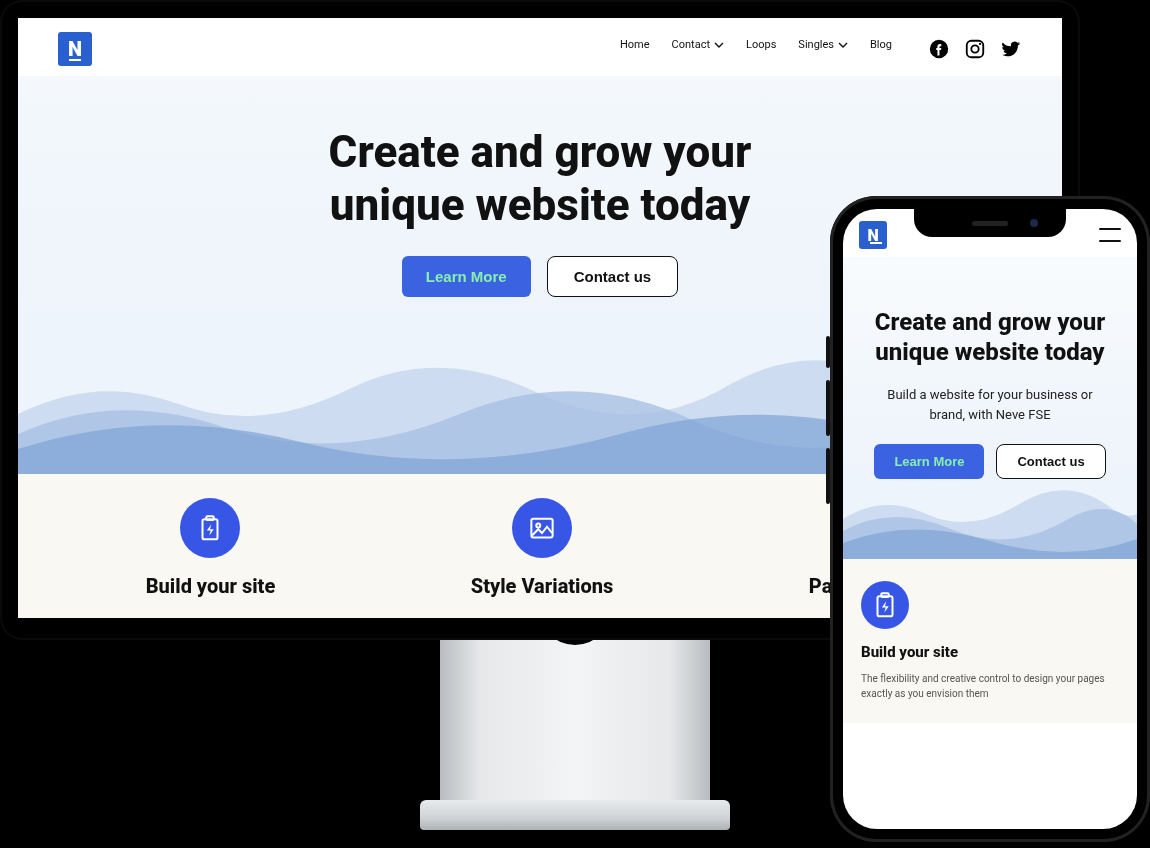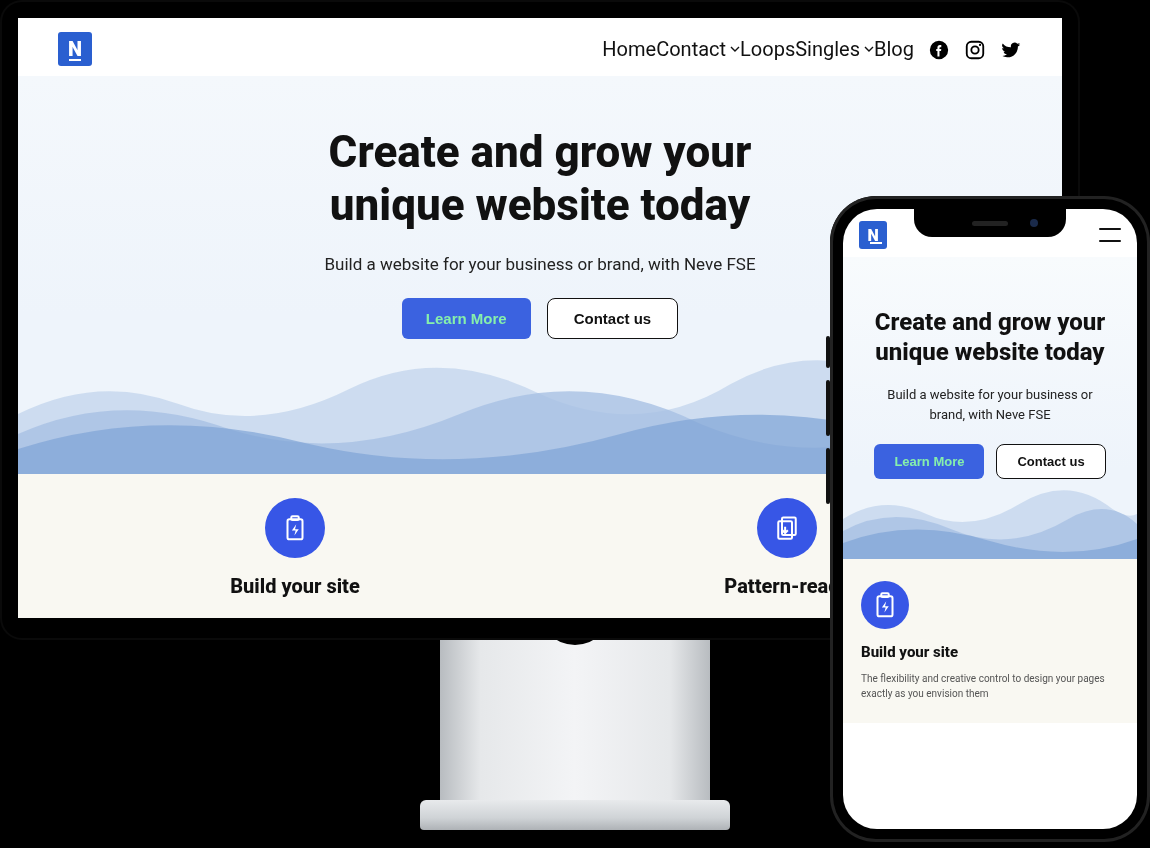--- a/index.html
+++ b/index.html
@@ -69,21 +69,21 @@
   border-radius:3px;
   display:flex; align-items:center; justify-content:center;
   color:#fff; font-weight:900; font-size:20px;
   position:relative;
 }
 .logo-n::after{
   content:"";
   position:absolute; bottom:5px; left:11px;
   width:12px; height:2px; background:#fff;
 }
-.d-nav { margin-left:auto; display:flex; align-items:flex-end; font-size:20px; color:#111; }
+.d-nav { margin-left:auto; display:flex; align-items:flex-start; gap:22px; font-size:11px; color:#111; }
 .d-nav .item { display:flex; align-items:center; gap:4px; cursor:pointer; }
 .d-nav svg.caret { width:10px; height:10px; }
 .d-social { display:flex; gap:14px; margin-left:14px; }
 .d-social svg { width:22px; height:22px; fill:#000; }
 
 .d-hero {
   position:relative;
   flex:1; text-align:center;
   background:linear-gradient(180deg,#f4f8fc 0%,#eef4fb 60%);
   padding-top:50px;
@@ -227,21 +227,20 @@
                 </svg>
             </div>
           </div>
         </div>
 
         <div class="d-hero">
           <h1 class="d-title">
             <span>Create and grow your</span><br>
             <span>unique website today</span>
           </h1>
-          <p class="d-sub">Build a website for your business or brand, with Neve FSE</p>
           <div class="d-cta">
             <button class="btn-primary">Learn More</button>
             <button class="btn-outline">Contact us</button>
           </div>
           <svg class="mountains" viewBox="0 0 1040 140" preserveAspectRatio="none">
             <path d="M0 140 L0 80 Q80 40 160 70 Q240 100 330 55 Q420 10 520 60 Q620 105 710 50 Q800 0 890 55 Q970 100 1040 65 L1040 140 Z" fill="#c9d9ee" opacity="0.9"></path>
             <path d="M0 140 L0 100 Q100 55 210 95 Q320 130 440 80 Q560 30 680 90 Q800 140 920 85 Q1000 50 1040 90 L1040 140 Z" fill="#a8c1e4" opacity="0.8"></path>
             <path d="M0 140 L0 115 Q140 70 290 110 Q440 145 600 100 Q760 55 920 115 Q1000 140 1040 120 L1040 140 Z" fill="#7fa4d6" opacity="0.7"></path>
           </svg>
         </div>
@@ -249,20 +248,30 @@
         <div class="d-features">
           <div class="d-feat">
             <div class="feat-icon">
               <svg viewBox="0 0 24 24">
                   <rect x="6" y="5" width="12" height="16" rx="1.5"></rect>
                   <rect x="9" y="2.5" width="6" height="3" rx="1"></rect>
                   <path d="M13 9l-3.5 5h3l-1 4 3.5-5h-3z" fill="#fff" stroke="none"></path>
                 </svg>
             </div>
             <h3>Build your site</h3>
+          </div>
+          <div class="d-feat">
+            <div class="feat-icon">
+              <svg viewBox="0 0 24 24">
+                  <rect x="3.5" y="4.5" width="17" height="15" rx="1.5"></rect>
+                  <circle cx="9" cy="10" r="1.6"></circle>
+                  <path d="M4 18l5-5 3 3 4-5 4 5"></path>
+                </svg>
+            </div>
+            <h3>Style Variations</h3>
           </div>
           <div class="d-feat">
             <div class="feat-icon">
               <svg viewBox="0 0 24 24">
                   <rect x="8" y="3.5" width="11" height="14" rx="1"></rect>
                   <rect x="5" y="6.5" width="11" height="14" rx="1"></rect>
                   <path d="M10.5 11v5m-2.2-2.2l2.2 2.2 2.2-2.2"></path>
                 </svg>
             </div>
             <h3>Pattern-ready</h3>

